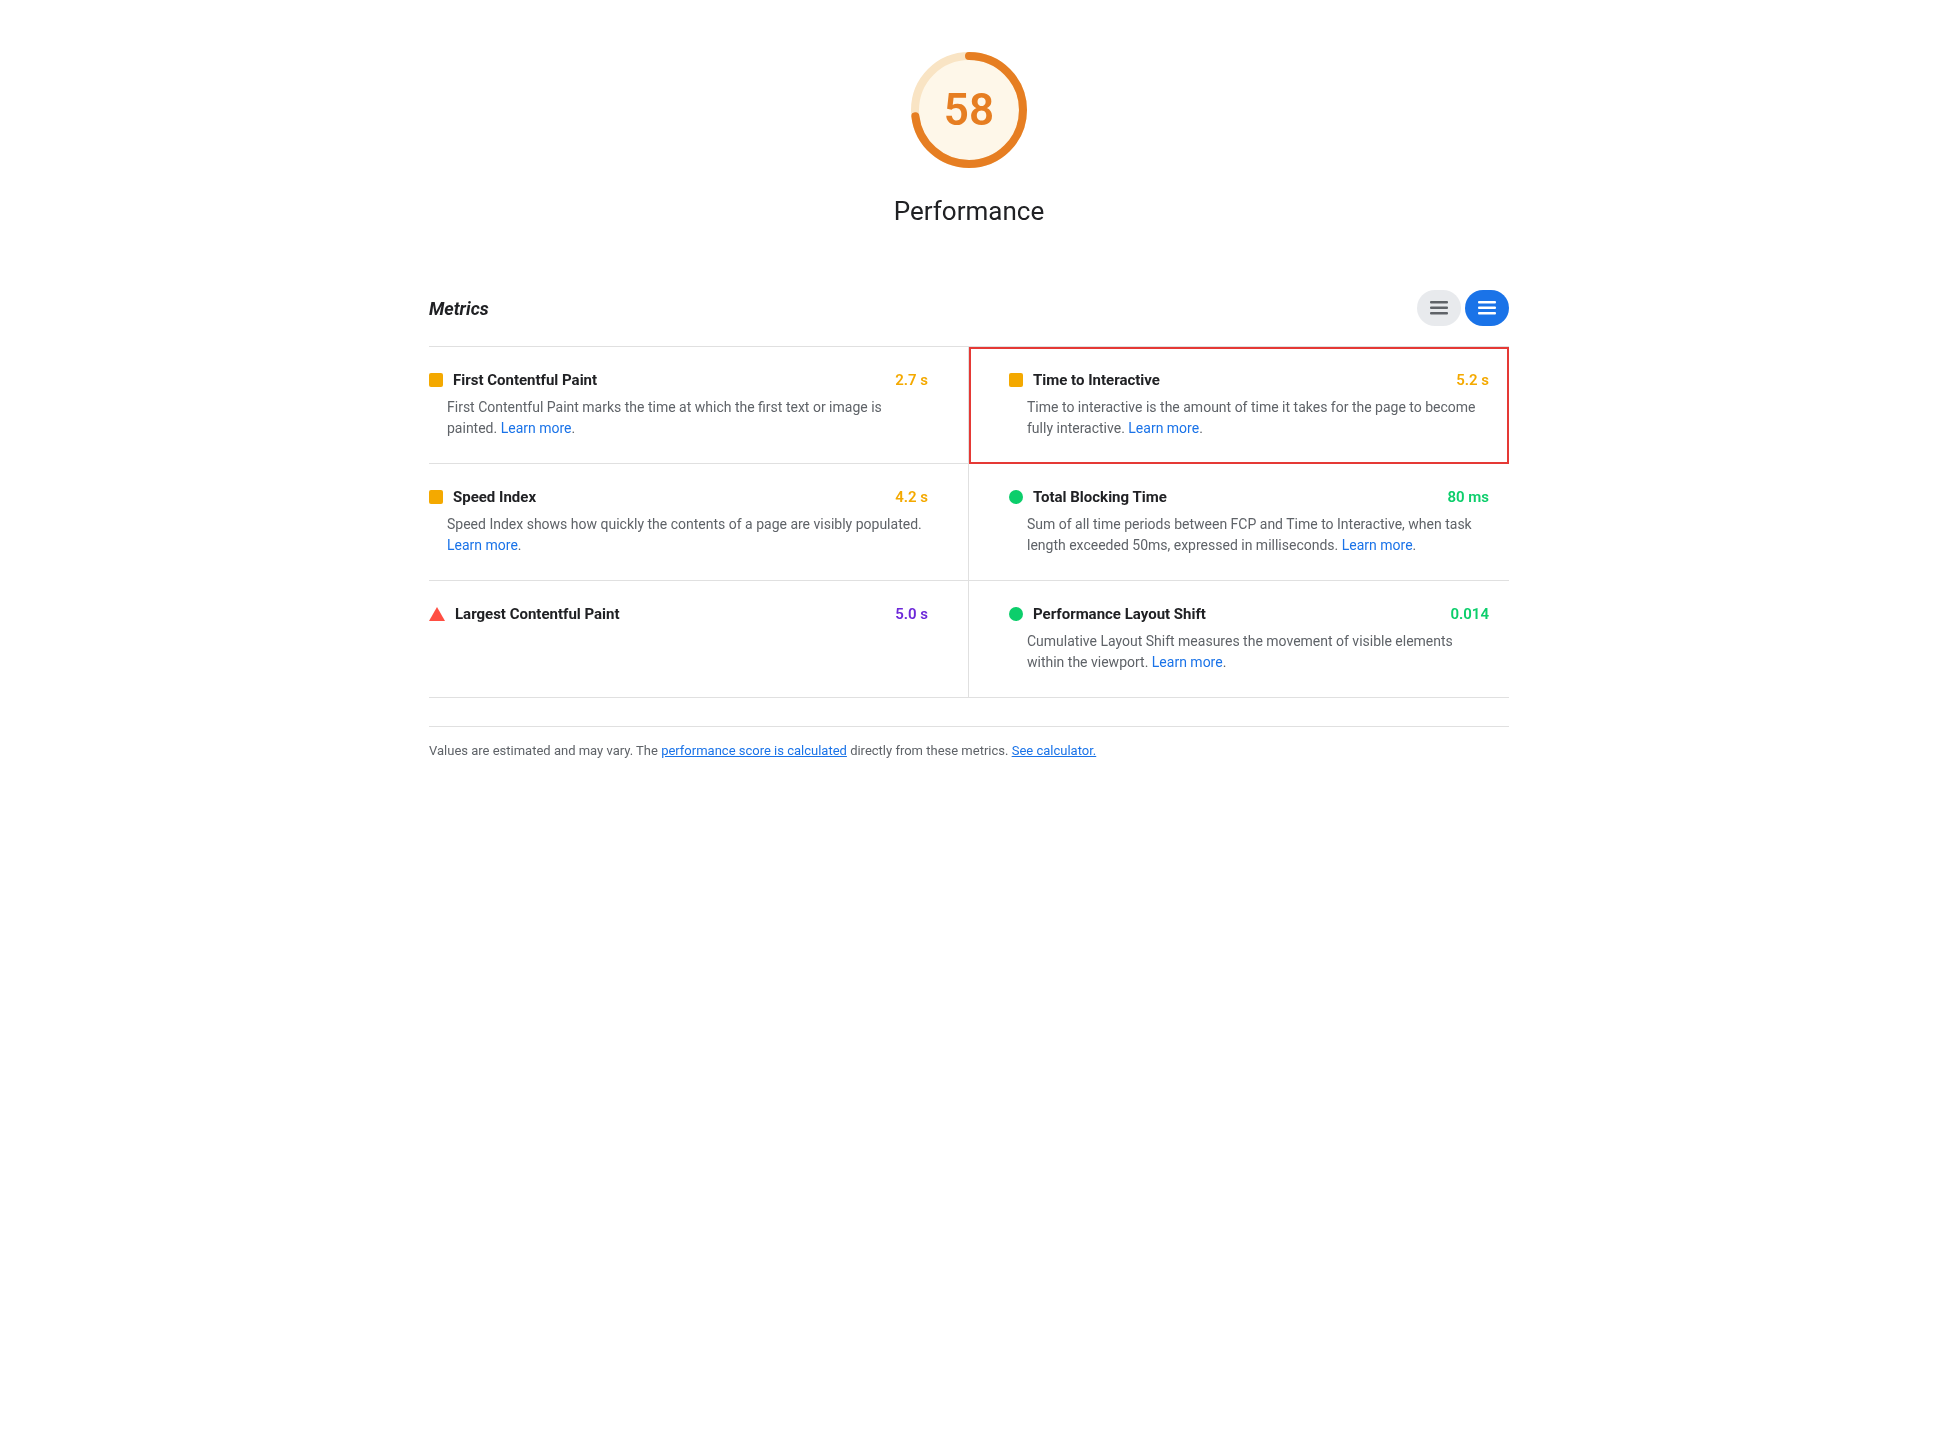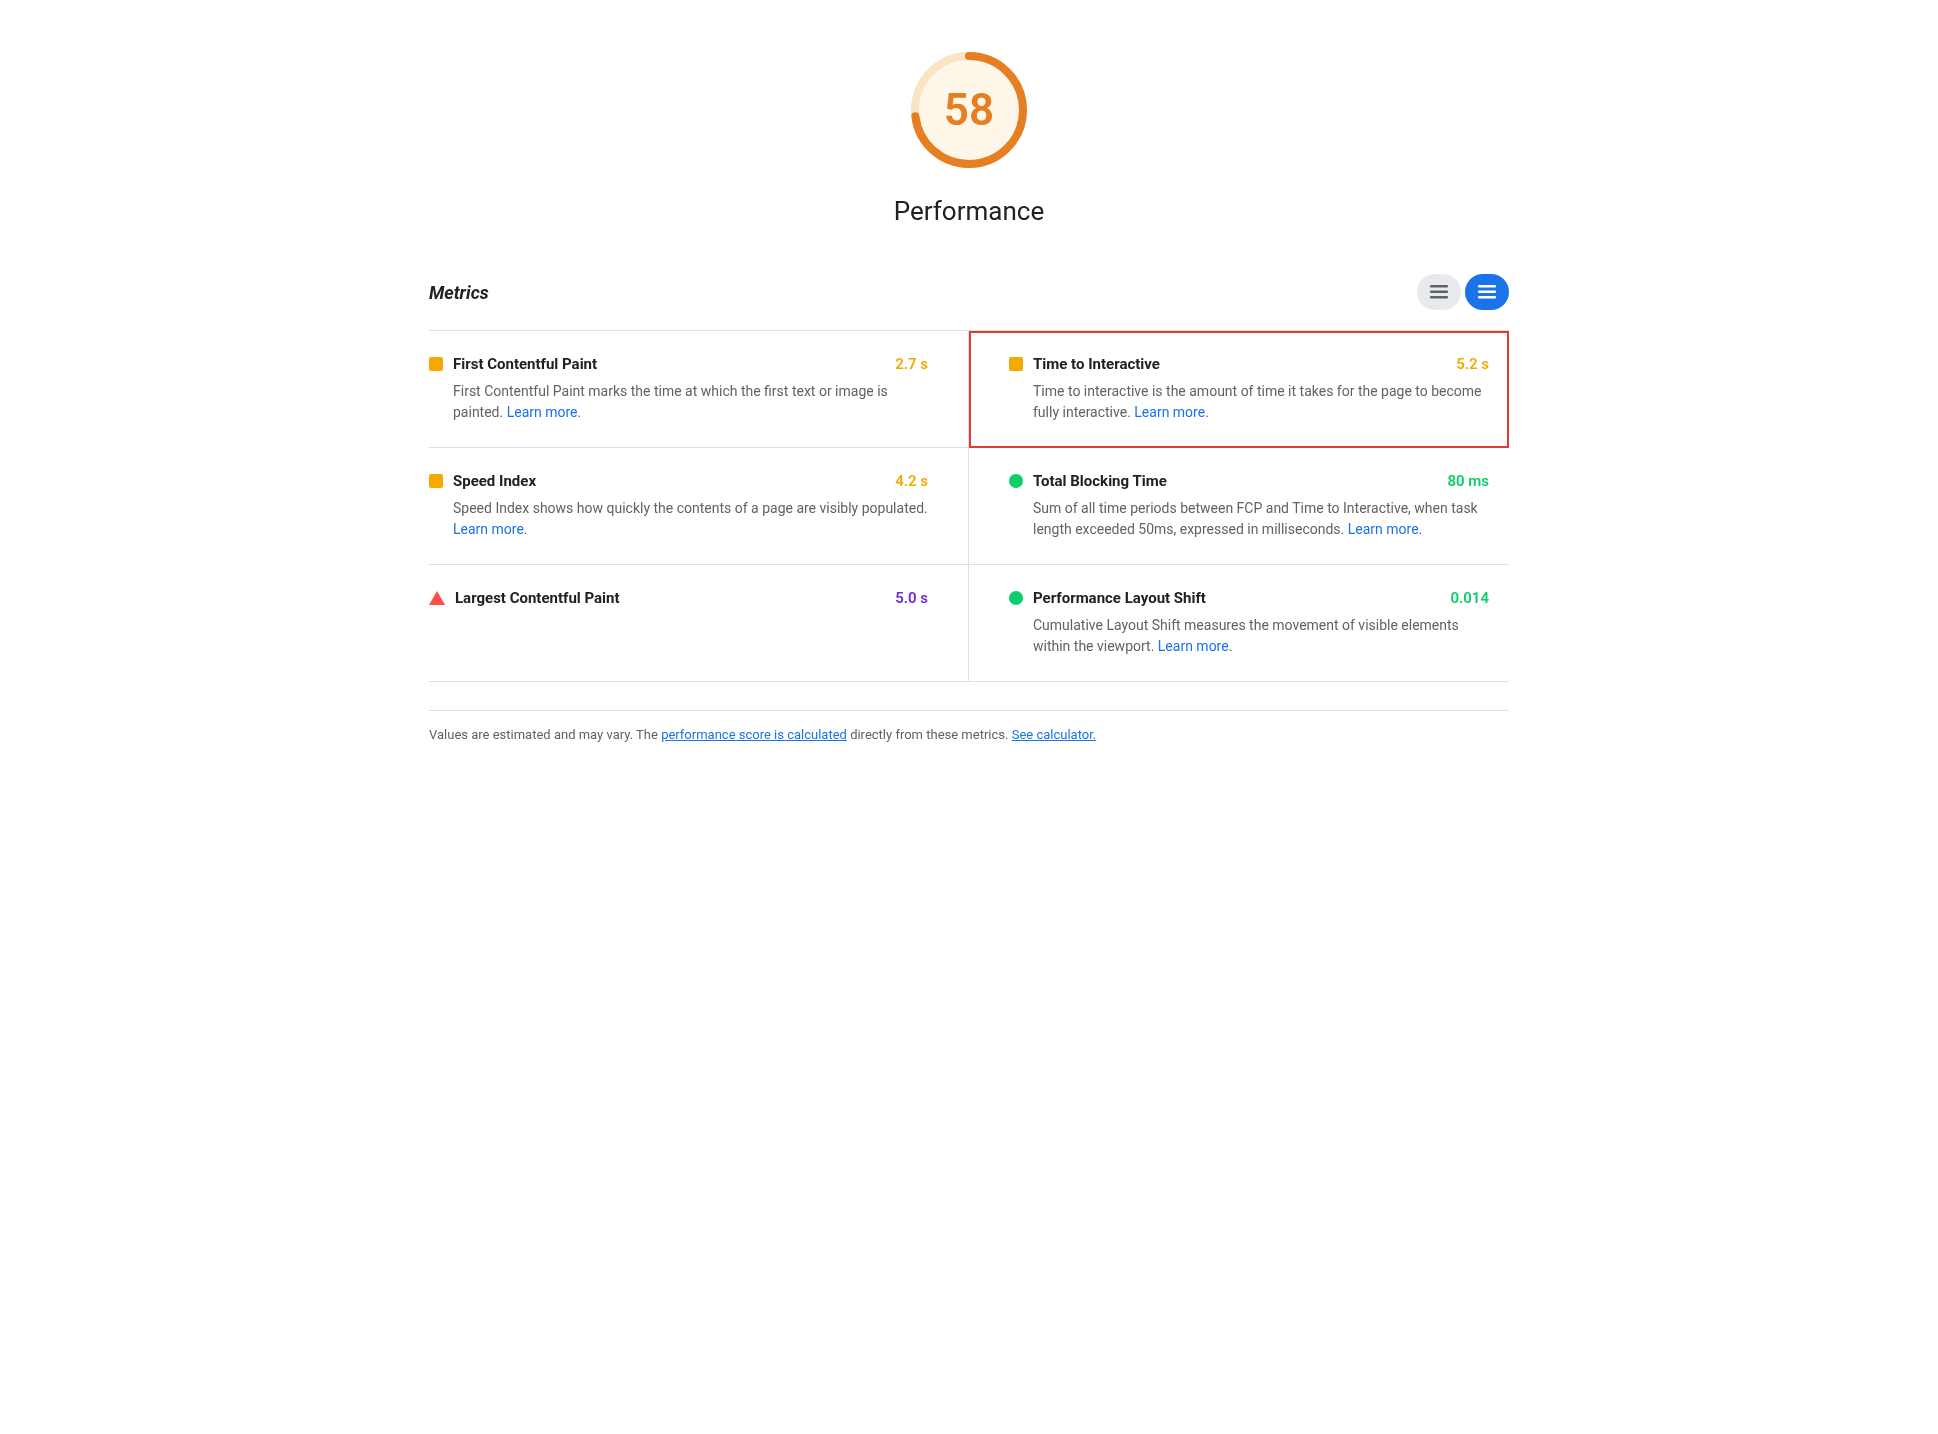--- a/index.html
+++ b/index.html
@@ -38,21 +38,21 @@
       left: 50%;
       transform: translate(-50%, -50%);
       font-size: 44px;
       font-weight: 600;
       color: #e67e22;
     }
     .score-title {
       font-size: 26px;
       font-weight: 400;
       color: #202124;
-      margin-bottom: 8px;
+      margin-bottom: 24px;
     }
 
     
     .metrics-header {
       display: flex;
       align-items: center;
       justify-content: space-between;
       margin-bottom: 20px;
       font-style: italic;
     }
@@ -150,21 +150,21 @@
       white-space: nowrap;
       margin-left: 12px;
     }
     .value-orange { color: #f4a900; }
     .value-red { color: #6d28d9; }
     .value-green { color: #0cce6b; }
     .metric-description {
       font-size: 14px;
       color: #5f6368;
       line-height: 1.5;
-      margin-left: 24px;
+      margin-left: 18px;
       margin-top: 4px;
     }
     .metric-link {
       color: #1a73e8;
       text-decoration: none;
       font-size: 14px;
     }
 
     
     .footer-note {

